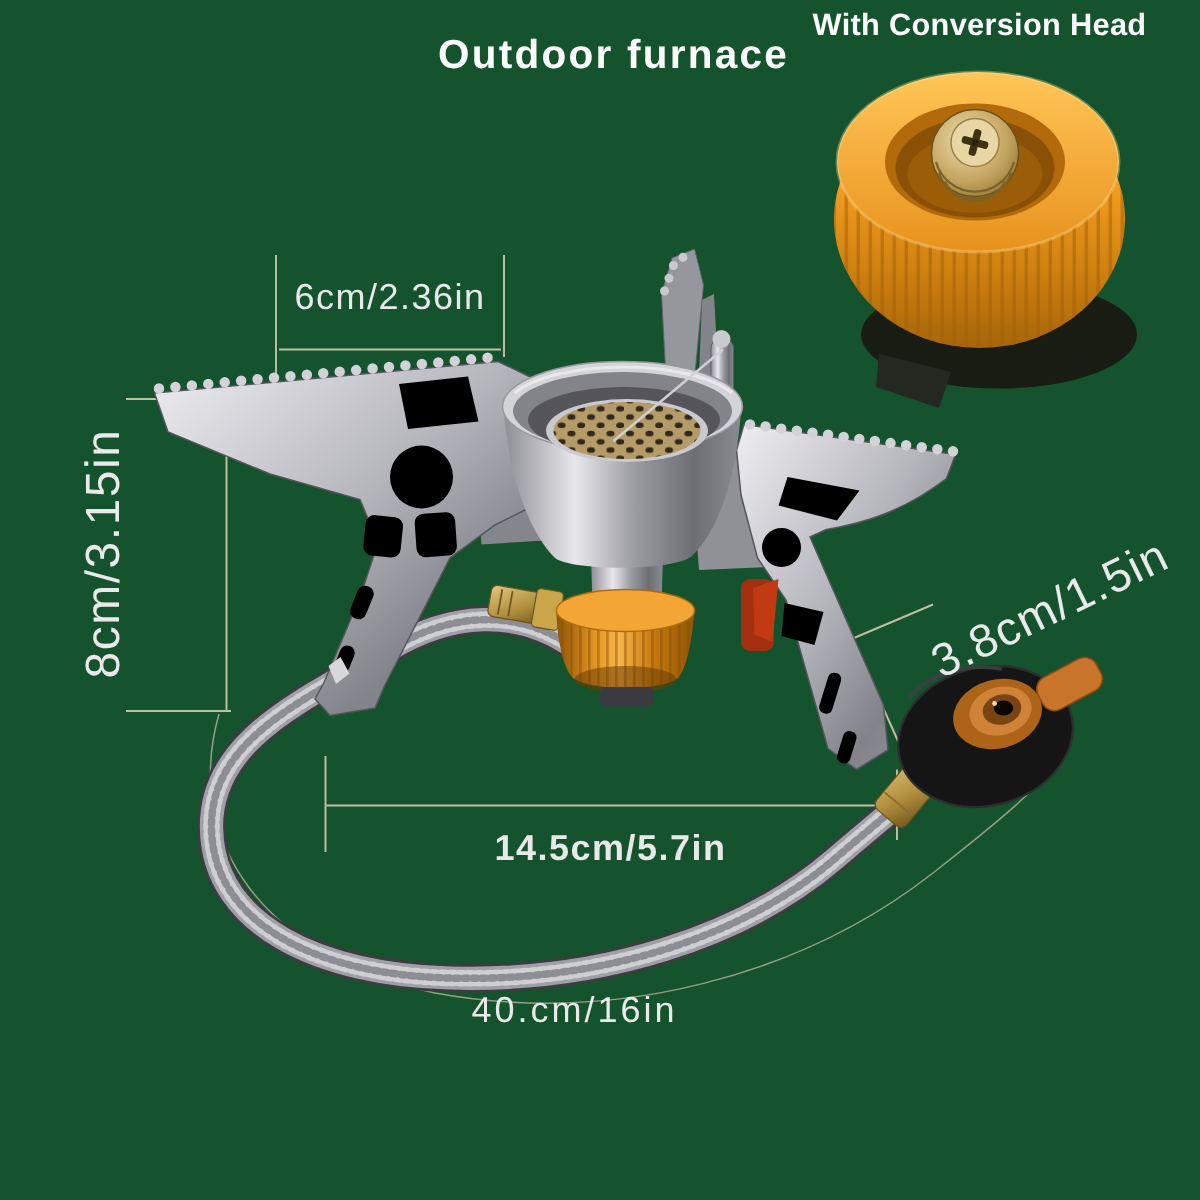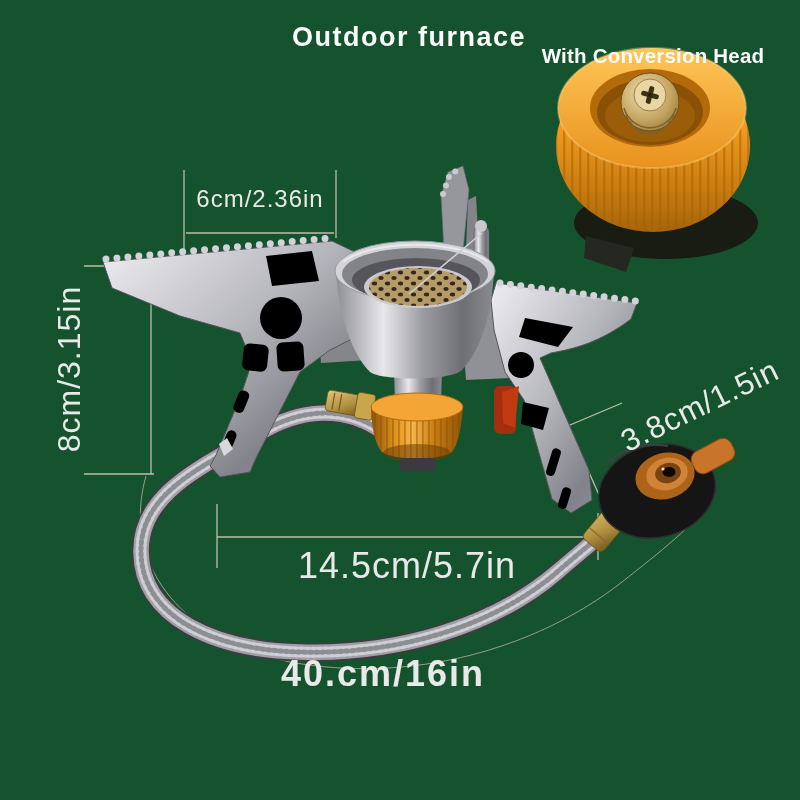--- a/index.html
+++ b/index.html
@@ -2,26 +2,26 @@
 <html><head>
 <meta charset="utf-8">
 <style>
   html,body{margin:0;padding:0;background:#000;}
   .stage{position:relative;width:800px;height:800px;background:#14532d;overflow:hidden;
          font-family:"Liberation Sans", sans-serif;}
   .stage svg{position:absolute;left:0;top:0;}
   .label{position:absolute;transform:translate(-50%,-50%);white-space:nowrap;
          color:#e9e9e9;letter-spacing:1px;font-weight:400;}
   .title{left:409px;top:37px;font-size:27px;font-weight:700;color:#fbfbfb;letter-spacing:1.5px;}
-  .badge{left:653px;top:17px;font-size:20.5px;font-weight:700;color:#fbfbfb;letter-spacing:0.2px;margin-top:39px;}
+  .badge{left:653px;top:17px;font-size:20.5px;font-weight:700;color:#fbfbfb;letter-spacing:0.2px;}
   .dim-top{left:260px;top:199px;font-size:24px;}
   .dim-left{left:69px;top:369px;font-size:32px;transform:translate(-50%,-50%) rotate(-90deg);}
   .dim-diag{left:700px;top:406px;font-size:31px;transform:translate(-50%,-50%) rotate(-26deg);}
-  .dim-mid{left:407px;top:566px;font-size:36px;}
-  .dim-hose{left:383px;top:674px;font-size:36px;letter-spacing:2px;font-weight:bold;}
+  .dim-mid{left:407px;top:566px;font-size:24px;font-weight:bold;}
+  .dim-hose{left:383px;top:674px;font-size:24px;letter-spacing:2px;}
 </style>
 </head>
 <body>
 
 <div class="stage">
 
   <svg width="800" height="800" viewBox="0 0 800 800">
     <defs>
       <linearGradient id="steelG" x1="0" y1="0" x2="1" y2="1">
         <stop offset="0" stop-color="#eeeef2"></stop>

